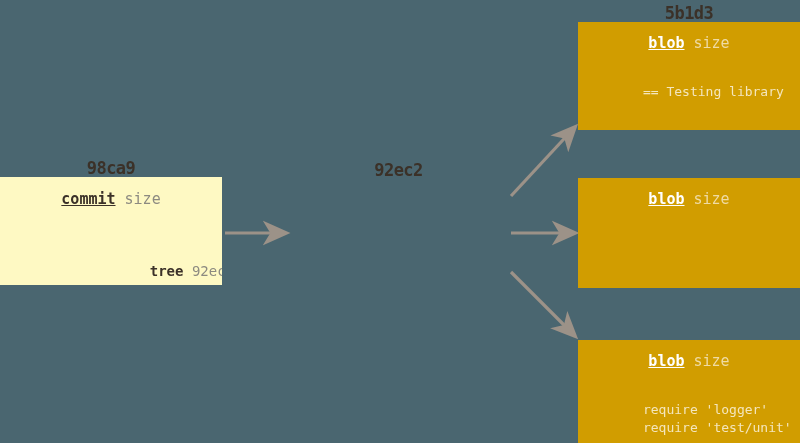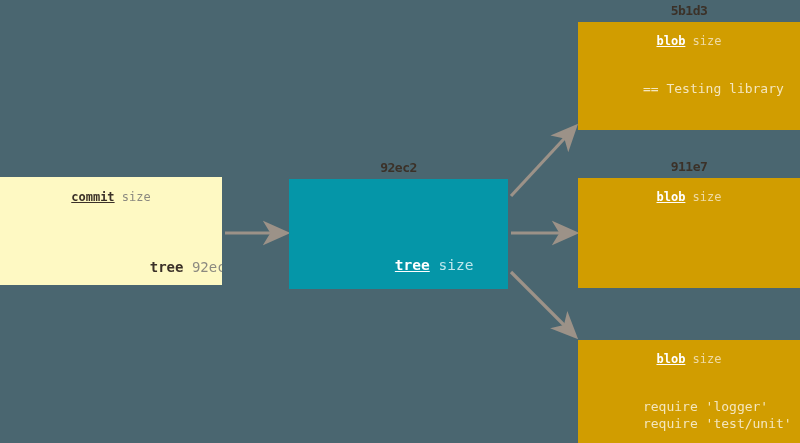--- a/index.html
+++ b/index.html
@@ -28,21 +28,21 @@
     top: 0;
     width: 800px;
     height: 443px;
     pointer-events: none;
   }
 
   
   .hash-label {
     position: absolute;
     font-family: "DejaVu Sans Mono", "Liberation Mono", monospace;
-    font-size: 13px;
+    font-size: 17px;
     font-weight: bold;
     color: #3b3128;
     letter-spacing: -0.5px;
     white-space: nowrap;
     text-align: center;
   }
 
   
   .node {
     position: absolute;
@@ -55,21 +55,21 @@
   .node.tree {
     background: #0596a8;
   }
   .node.blob {
     background: #d19d00;
   }
 
   
   .node-head {
     text-align: center;
-    font-size: 12px;
+    font-size: 15px;
     line-height: 1.1;
     white-space: nowrap;
   }
   .node-head .kind {
     font-weight: bold;
     text-decoration: underline;
   }
   .node-head .sizeword {
     font-weight: normal;
   }
@@ -132,66 +132,55 @@
 
     <line x1="225" y1="233" x2="286" y2="233" stroke="#9c9288" stroke-width="3.2" marker-end="url(#ah)"></line>
 
     <line x1="511" y1="196" x2="575" y2="127" stroke="#9c9288" stroke-width="3.2" marker-end="url(#ah)"></line>
 
     <line x1="511" y1="233" x2="575" y2="233" stroke="#9c9288" stroke-width="3.2" marker-end="url(#ah)"></line>
 
     <line x1="511" y1="272" x2="575" y2="336" stroke="#9c9288" stroke-width="3.2" marker-end="url(#ah)"></line>
   </svg>
 
+  <div class="hash-label" style="left:0px; top:158px; width:222px;">98ca9</div>
 
   <div class="node commit" style="left:0px; top:177px; width:222px; height:108px;">
 
     <div class="node-head" style="margin-top:14px;">
       <span class="kind">commit</span><span class="sizeword"> <span>size</span></span>
     </div>
 
     <div class="kv-block" style="margin-top:4px; padding-left:32px;">
       <span class="kv-row">
         <span class="k" style="width:84px;">tree</span><span class="v"> <span>92ec2</span></span>
       </span>
       
       
     </div>
 
   </div>
 
   <div class="hash-label" style="left:289px; top:160px; width:219px;">92ec2</div>
 
-  <div class="node tree" style="left:289px; top:179px; width:219px; height:110px;">
-
-    <div class="tree-rows" style="margin-top:19px; padding-left:36px;">
-      <span class="kv-row">
-        <span class="t-kind" style="text-decoration:underline;">tree</span><span class="t-hash"> <span>size</span></span>
-      </span>
-      
-      
-      
-    </div>
-  </div>
 
   <div class="hash-label" style="left:578px; top:3px; width:222px;">5b1d3</div>
 
   <div class="node blob" style="left:578px; top:22px; width:222px; height:108px;">
     <div class="node-head" style="margin-top:13px;">
       <span class="kind">blob</span><span class="sizeword"> <span>size</span></span>
     </div>
     <div class="blob-body" style="margin-top:14px; padding-left:18px;">
       <span>== Testing library</span>
       <span class="gap"></span>
       
       
     </div>
   </div>
 
-  <div class="hash-label" style="left:578px; top:159px; width:222px;">911e7</div>
 
   <div class="node blob" style="left:578px; top:178px; width:222px; height:110px;">
     <div class="node-head" style="margin-top:13px;">
       <span class="kind">blob</span><span class="sizeword"> <span>size</span></span>
     </div>
     <div class="blob-body" style="margin-top:14px; padding-left:18px;">
       <span class="gap"></span>
       
       
       

